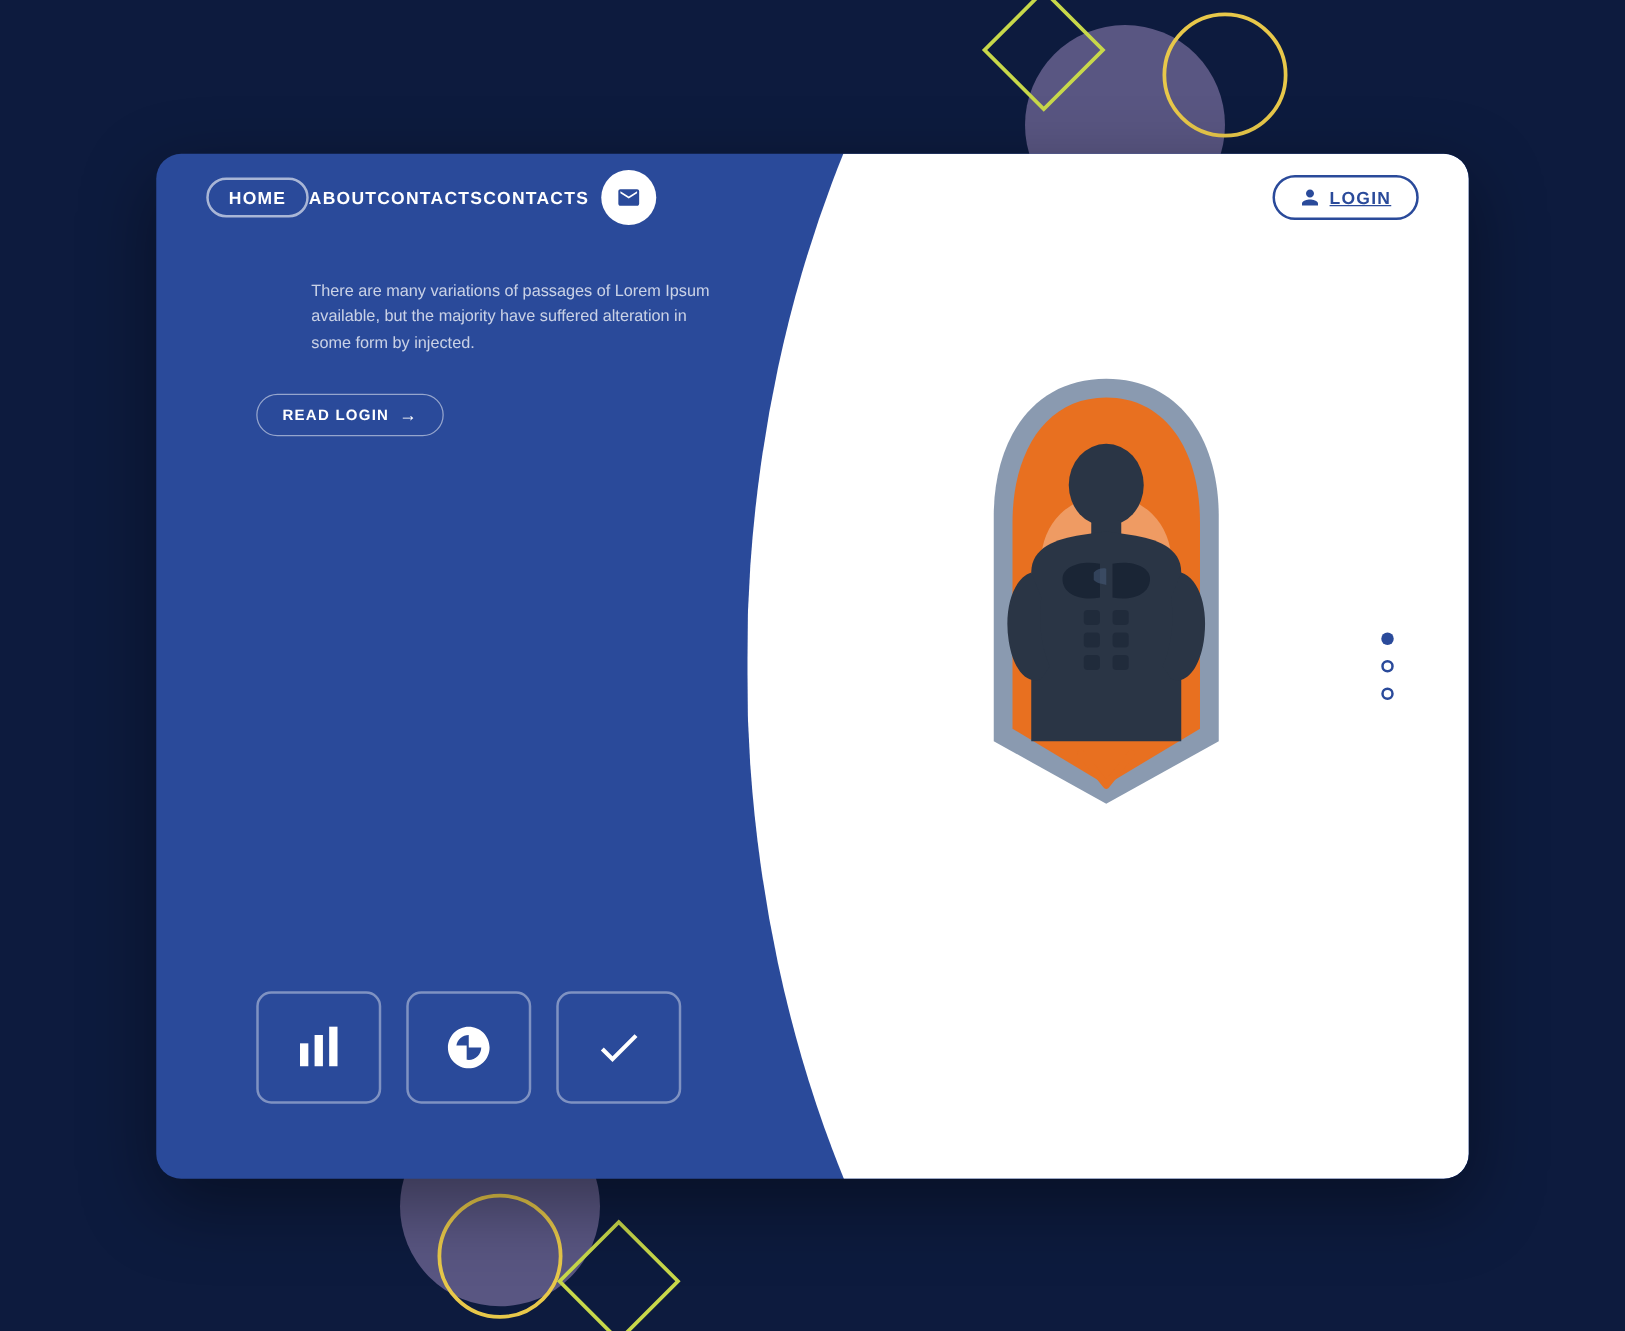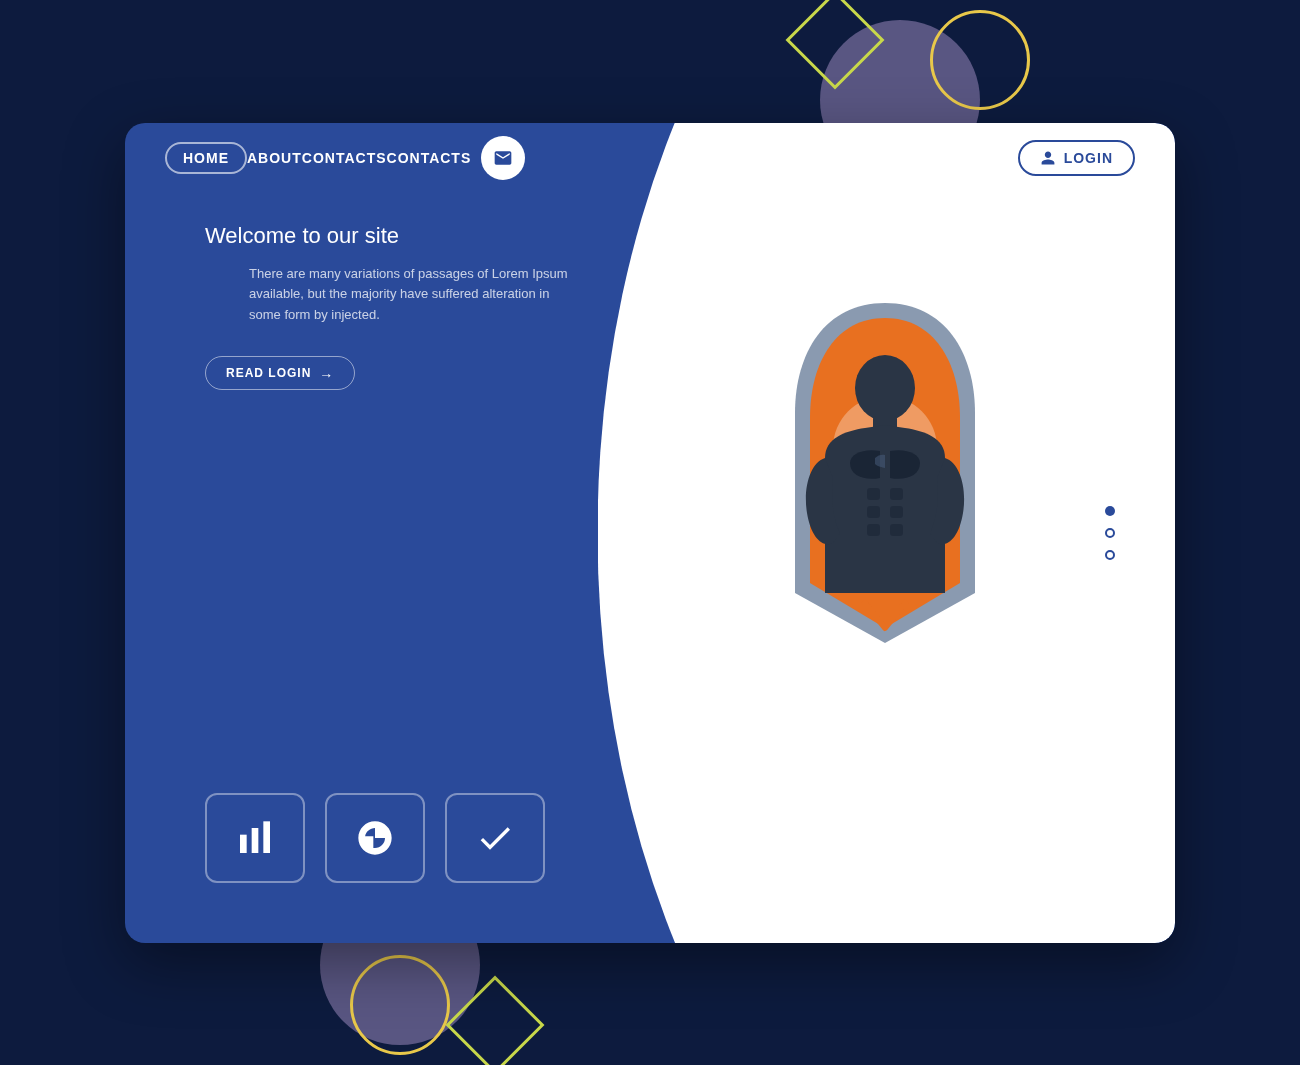--- a/index.html
+++ b/index.html
@@ -171,20 +171,21 @@
       gap: 8px;
       border: 2px solid #2a4a9a;
       border-radius: 25px;
       padding: 8px 20px;
       color: #2a4a9a;
       font-weight: 700;
       font-size: 14px;
       letter-spacing: 1px;
       cursor: pointer;
       background: white;
+      text-decoration: underline;
     }
 
     
     .left-content {
       position: absolute;
       top: 100px;
       left: 80px;
       width: 420px;
       z-index: 5;
     }
@@ -326,21 +327,20 @@
     <div class="nav-spacer"></div>
     <button class="login-btn">
       <svg width="16" height="16" viewBox="0 0 24 24" fill="#2a4a9a">
         <path d="M12 12c2.7 0 4.8-2.1 4.8-4.8S14.7 2.4 12 2.4 7.2 4.5 7.2 7.2 9.3 12 12 12zm0 2.4c-3.2 0-9.6 1.6-9.6 4.8v2.4h19.2v-2.4c0-3.2-6.4-4.8-9.6-4.8z"></path>
       </svg>
       <span>LOGIN</span>
     </button>
   </nav>
 
   <div class="left-content">
-    <h2 class="welcome-heading">Welcome to our site</h2>
     <p class="welcome-text">There are many variations of passages of Lorem Ipsum available, but the majority have suffered alteration in some form by injected.</p>
     <button class="read-more-btn">
       <span>READ LOGIN</span>
       <span style="font-size:14px;">→</span>
     </button>
   </div>
 
   <div class="feature-icons">
     <div class="feature-box">
       <svg viewBox="0 0 24 24">

